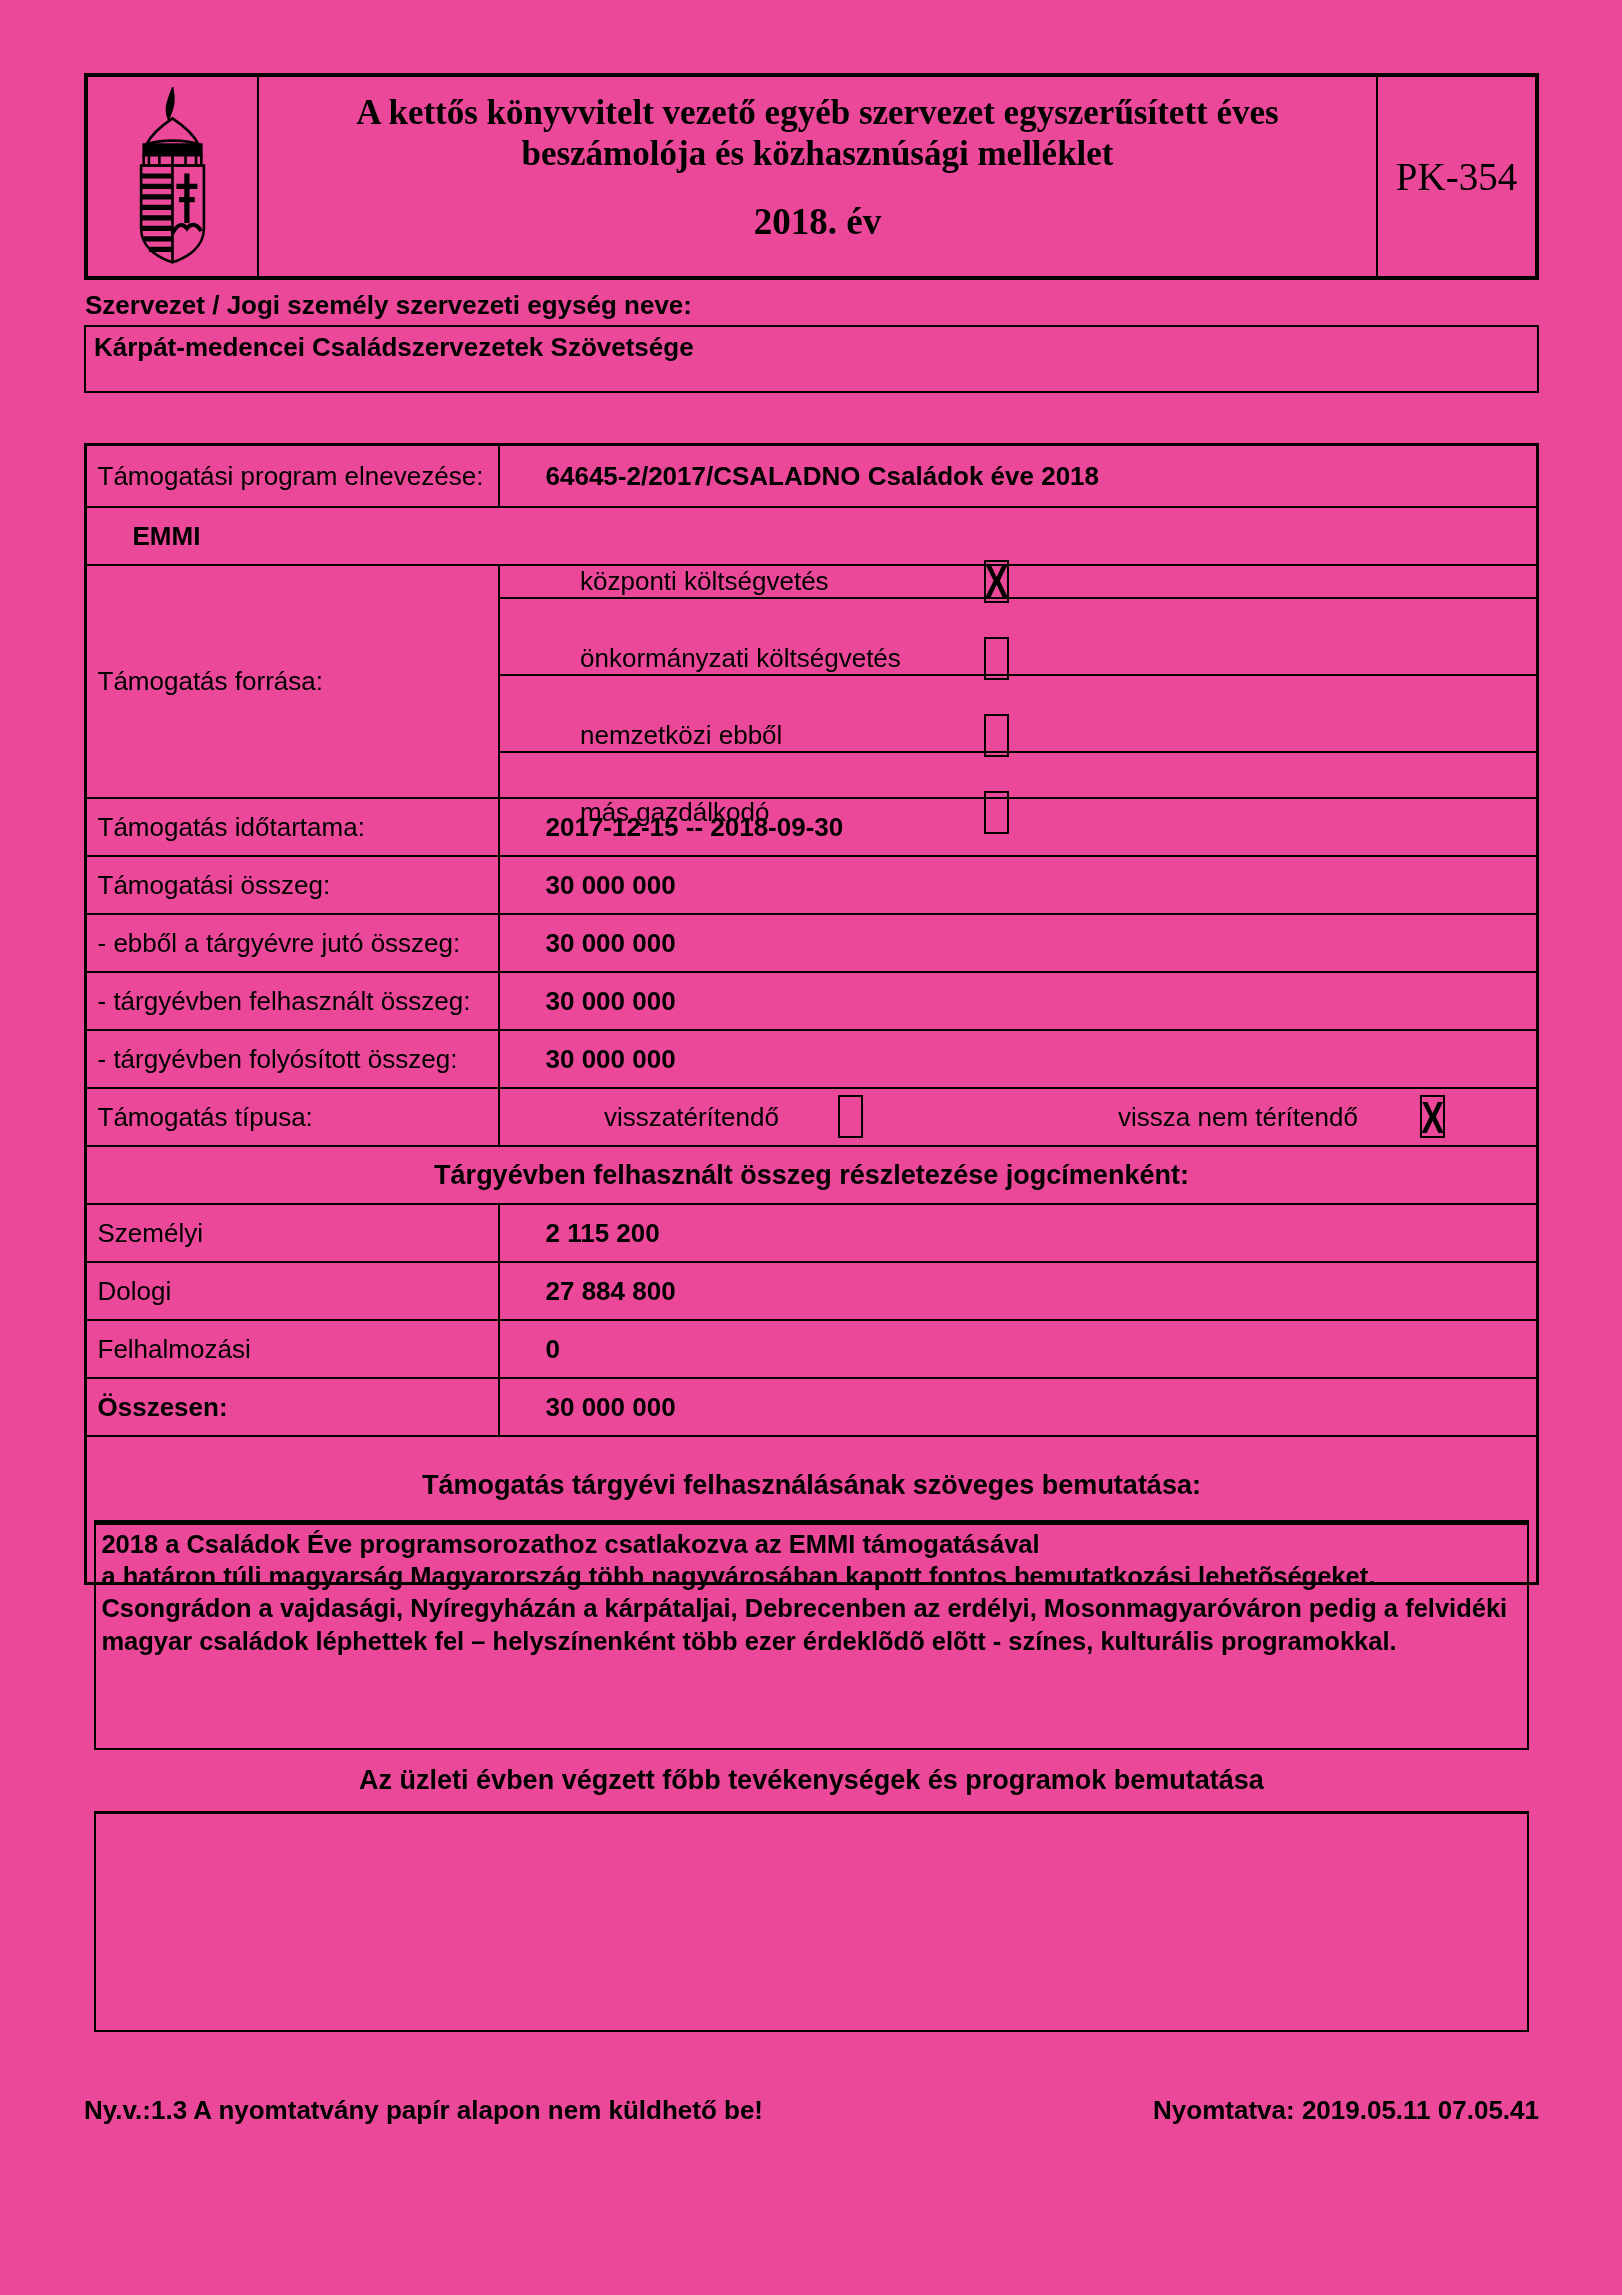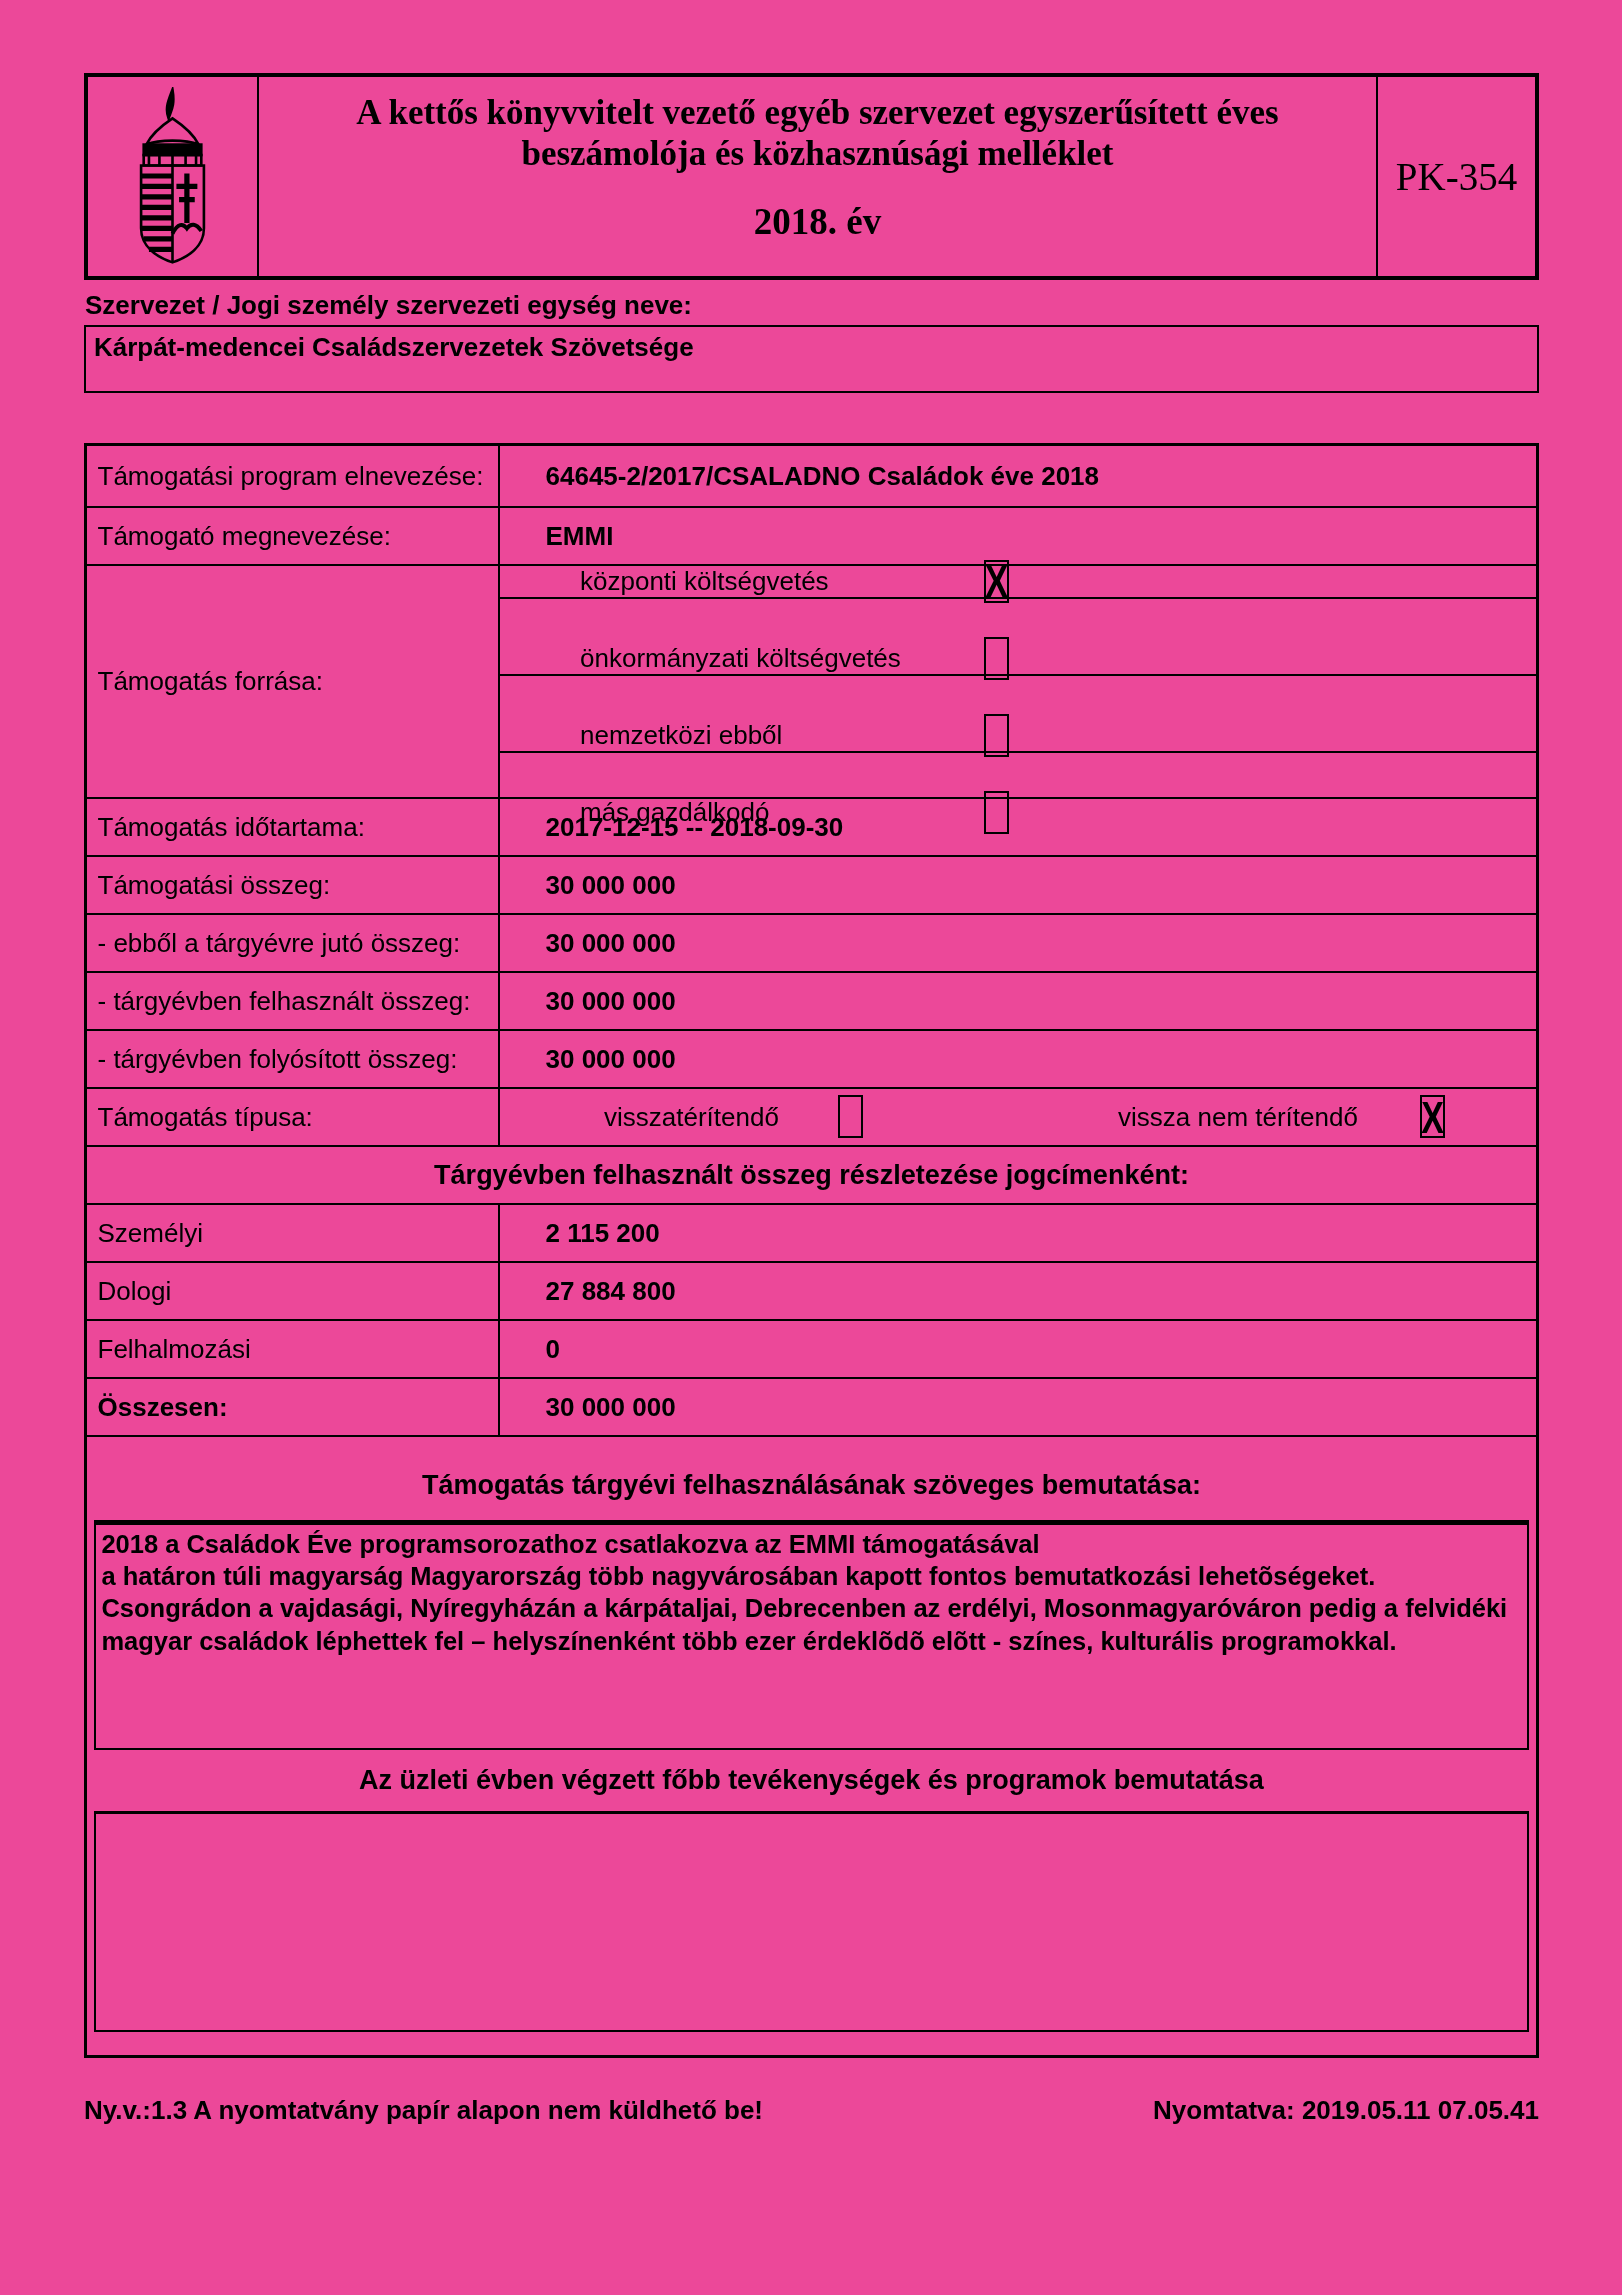--- a/index.html
+++ b/index.html
@@ -32,21 +32,21 @@
     font-family:"Liberation Serif", serif;font-size:39px;}
   
   .org-label{position:absolute;left:85px;top:290px;font-size:26px;font-weight:bold;}
   .org-box{
     position:absolute;left:84px;top:325px;width:1455px;height:68px;
     border:2.6px solid #000;box-sizing:border-box;
     font-size:26px;font-weight:bold;padding:5.2px 7.9px;
   }
   
   .main-frame{
-    position:absolute;left:84px;top:443px;width:1455px;height:1615px;
+    position:absolute;left:84px;top:443px;width:1455px;height:1142px;
     border:3.9px solid #000;box-sizing:border-box;
   }
   .row{display:flex;border-bottom:2.6px solid #000;box-sizing:border-box;}
   .label-cell{
     width:413px;border-right:2.6px solid #000;box-sizing:border-box;
     display:flex;align-items:center;padding-left:10.5px;font-size:26px;
   }
   .value-cell{
     flex:1;display:flex;align-items:center;padding-left:10.5px;
     font-size:26px;font-weight:bold;position:relative;margin-left:35px;
@@ -131,21 +131,20 @@
   </div>
 
   <div class="main-frame">
 
     <div class="row h95">
       <div class="label-cell">Támogatási program elnevezése:</div>
       <div class="value-cell">64645-2/2017/CSALADNO Családok éve 2018</div>
     </div>
 
     <div class="row h89">
-      <div class="label-cell">Támogató megnevezése:</div>
       <div class="value-cell">EMMI</div>
     </div>
 
     <div class="row h356">
       <div class="label-cell">Támogatás forrása:</div>
       <div class="sub-stack">
         <div class="sub-row">
           <span>központi költségvetés</span>
           <span class="checkbox cb-source">
               <span class="mark">X</span>

